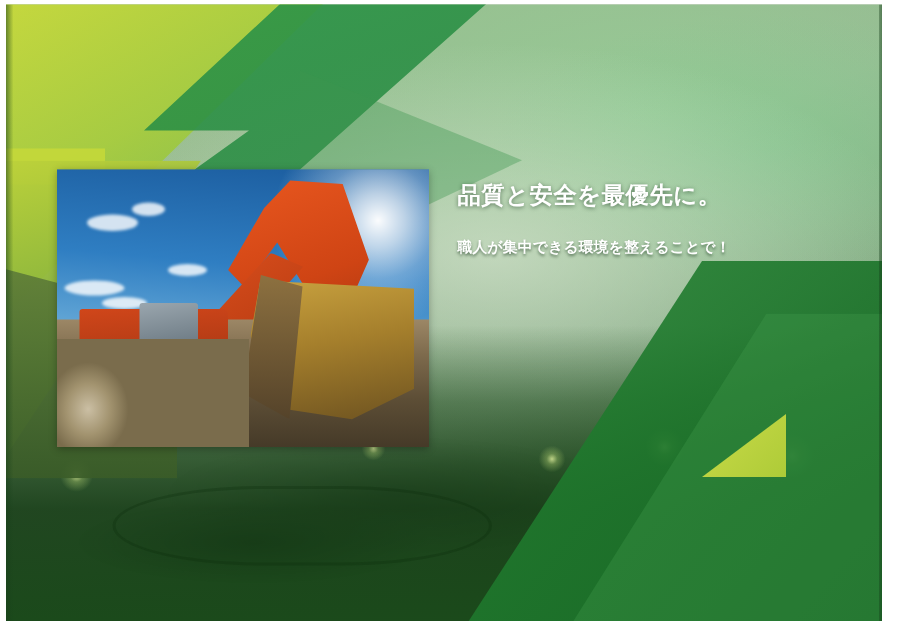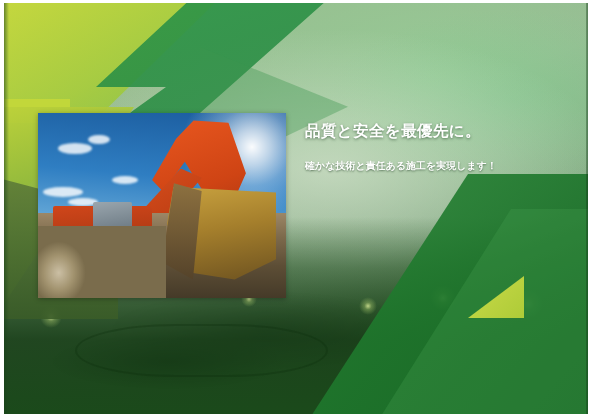--- a/index.html
+++ b/index.html
@@ -350,17 +350,17 @@
       <div class="ph-tracks"></div>
       <div class="ph-body"></div>
       <div class="ph-cab"></div>
       <div class="ph-bucket"></div>
       <div class="ph-bucket-lip"></div>
       <div class="ph-rubble"></div>
     </div>
 
     <div class="text-col">
       <h1 class="headline">品質と安全を最優先に。</h1>
-      <p class="closing">確かな技術と責任ある施工を実現します！</p>
+      <p class="closing">職人が集中できる環境を整えることで！</p>
     </div>
 
   </div>
 </div>
 
 </body></html>

